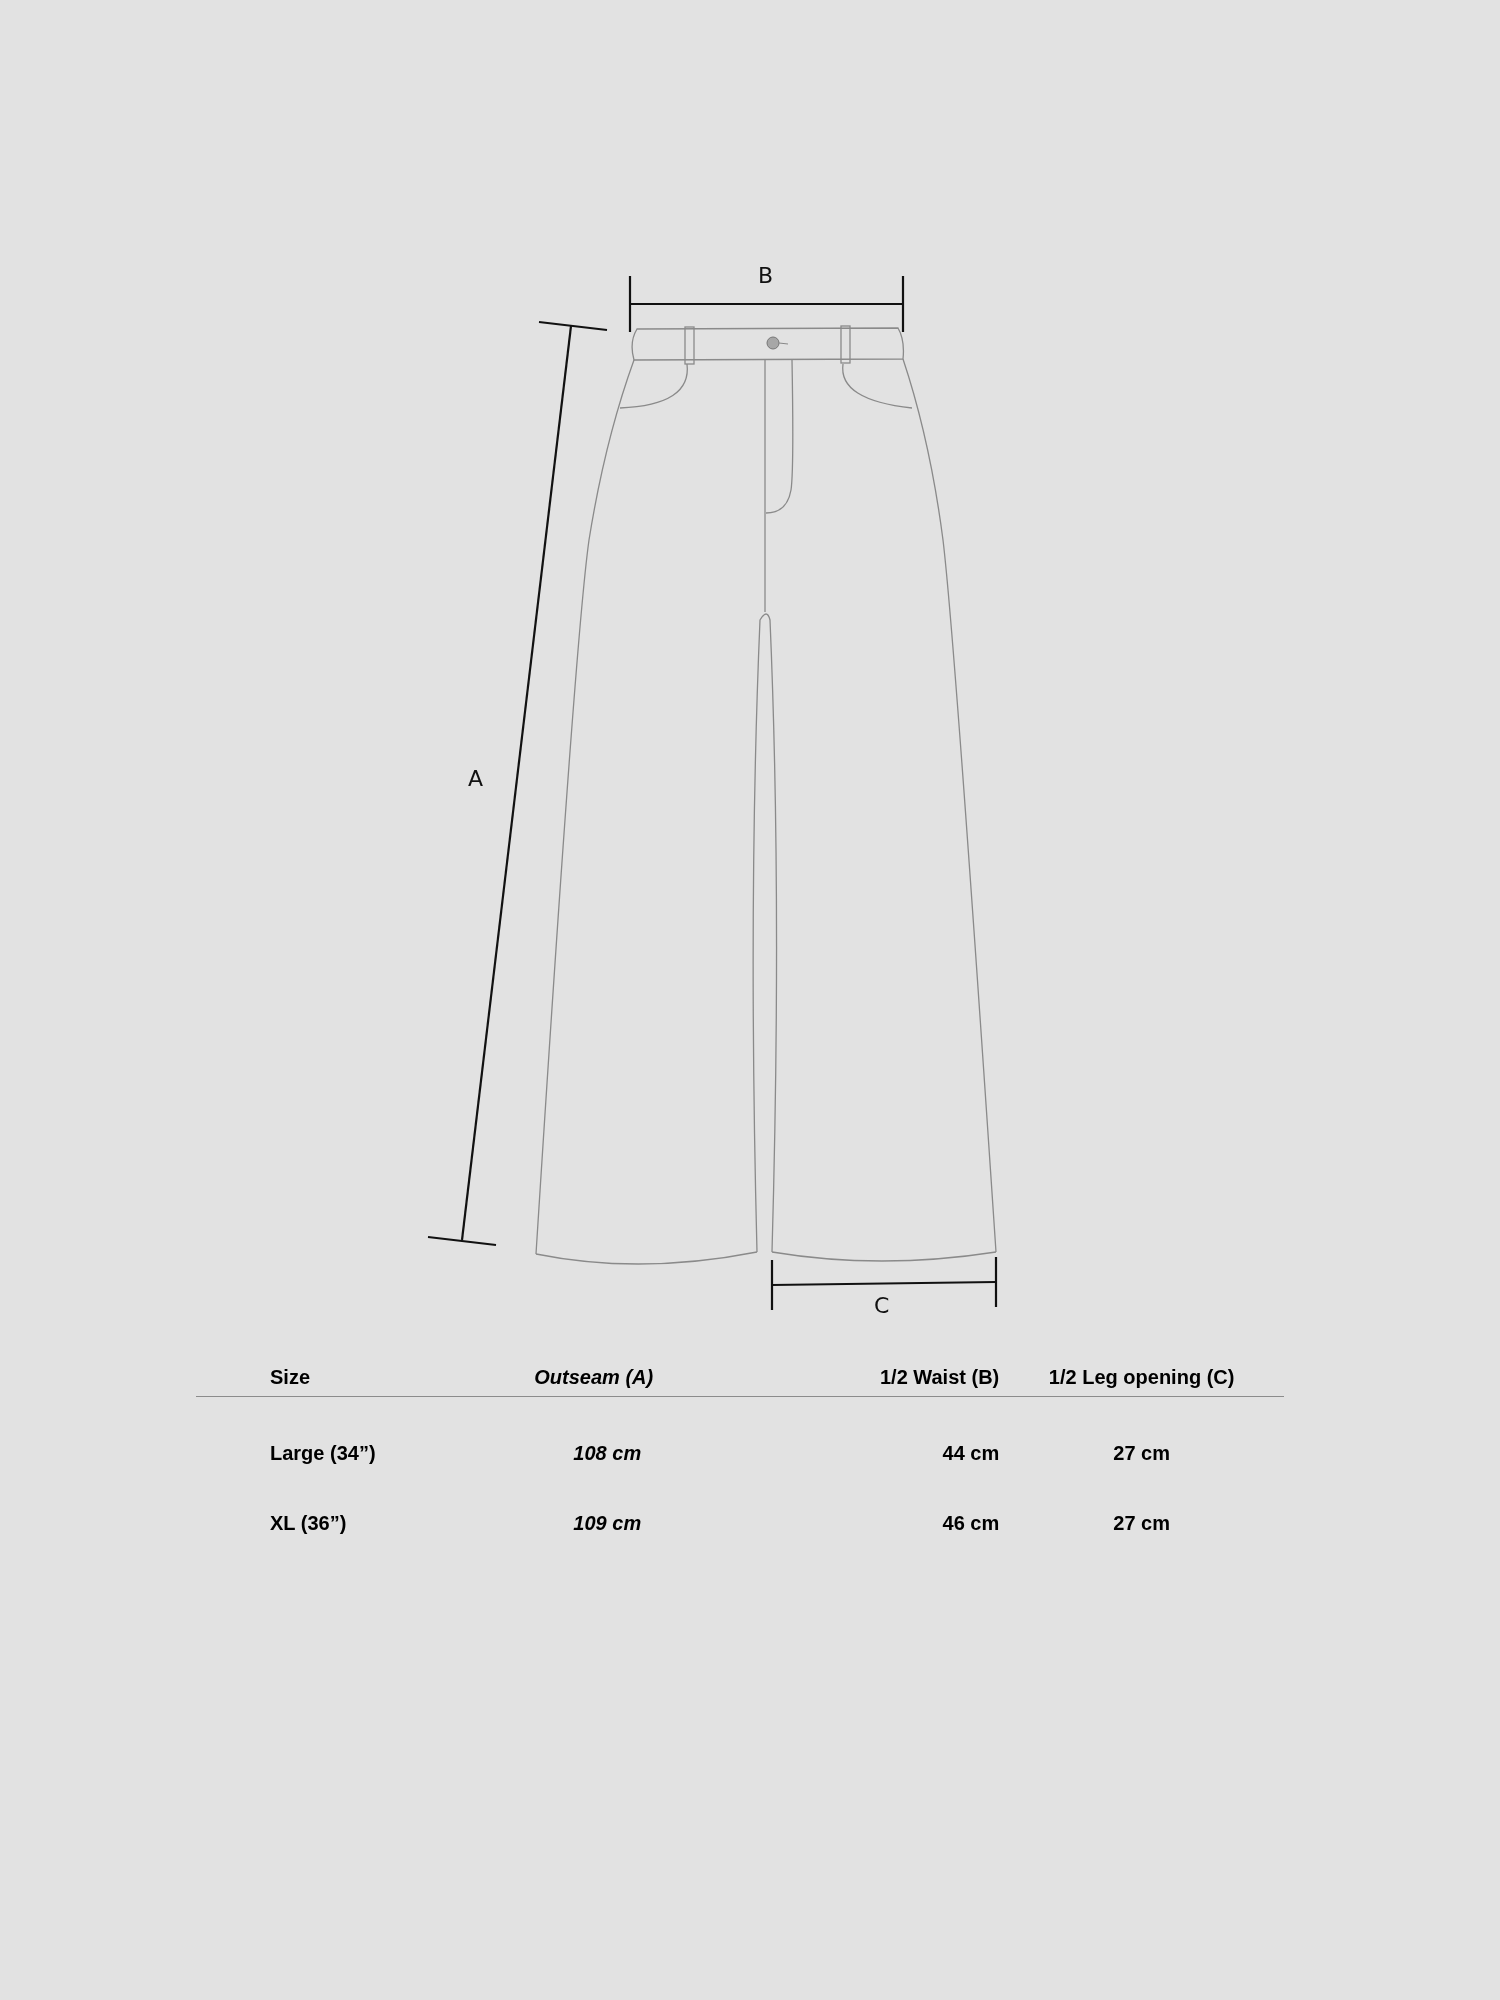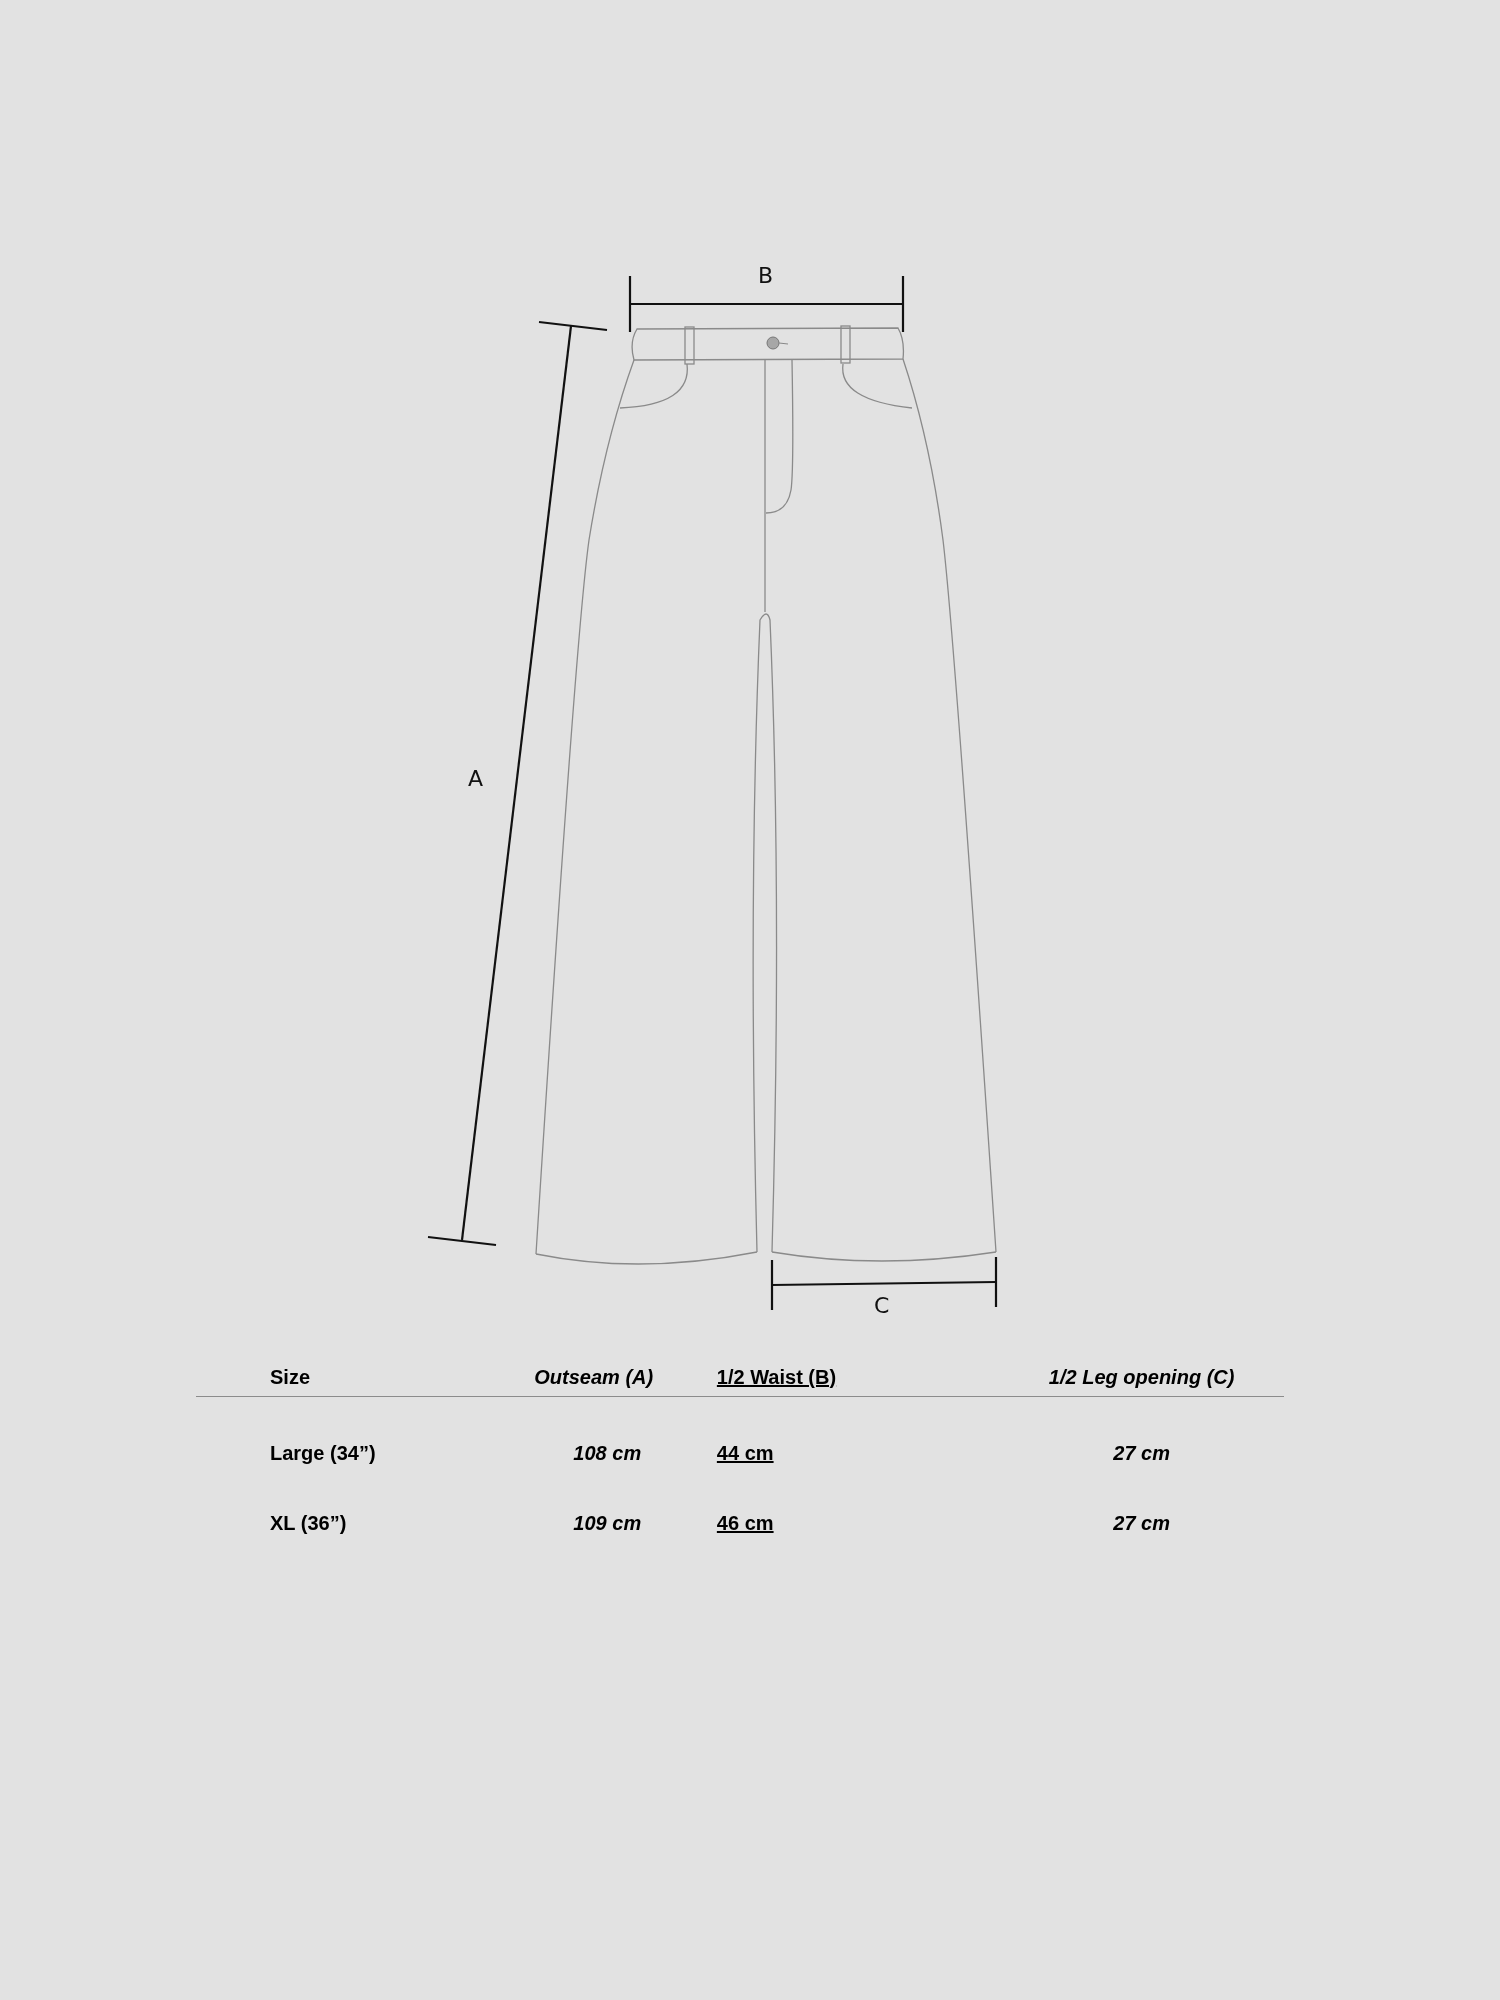--- a/index.html
+++ b/index.html
@@ -51,22 +51,22 @@
     border-bottom: 1.5px solid #8c8c8c;
   }
   .size-table td {
     height: 69.5px;
     padding: 0;
     vertical-align: middle;
   }
   .size-table tbody tr:first-child td { padding-top: 22px; height: 69.5px; }
   .col-size { width: 215px; text-align: left; padding-left: 74px !important; }
   .col-a { width: 235px; text-align: center; font-style: italic; }
-  .col-b { width: 305px; text-align: left; text-decoration: underline; }
-  .col-c { width: 305px; text-align: center; font-style: italic; }
+  .col-b { width: 305px; text-align: right; }
+  .col-c { width: 305px; text-align: center; }
   .size-table td.col-a { padding-left: 27px !important; }
 </style>
 </head>
 <body>
 
 <svg id="diagram" viewBox="0 0 1500 1340" xmlns="http://www.w3.org/2000/svg">
   <g fill="none" stroke="#8a8a8a" stroke-width="1.3">
 
     <path d="M637 329 L898 328 Q905 340 903 359 L634 360 Q629 342 637 329 Z"></path>
 

